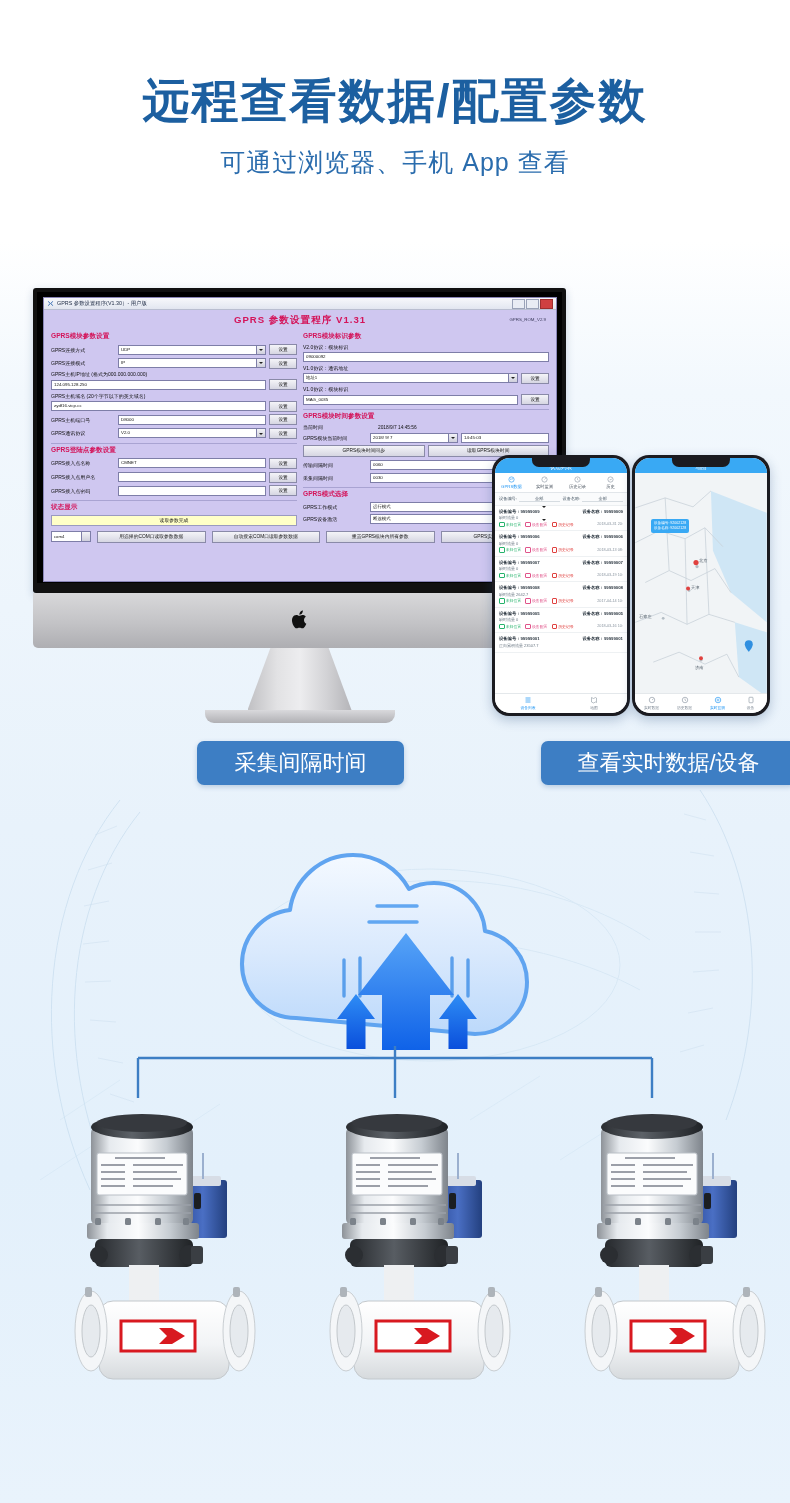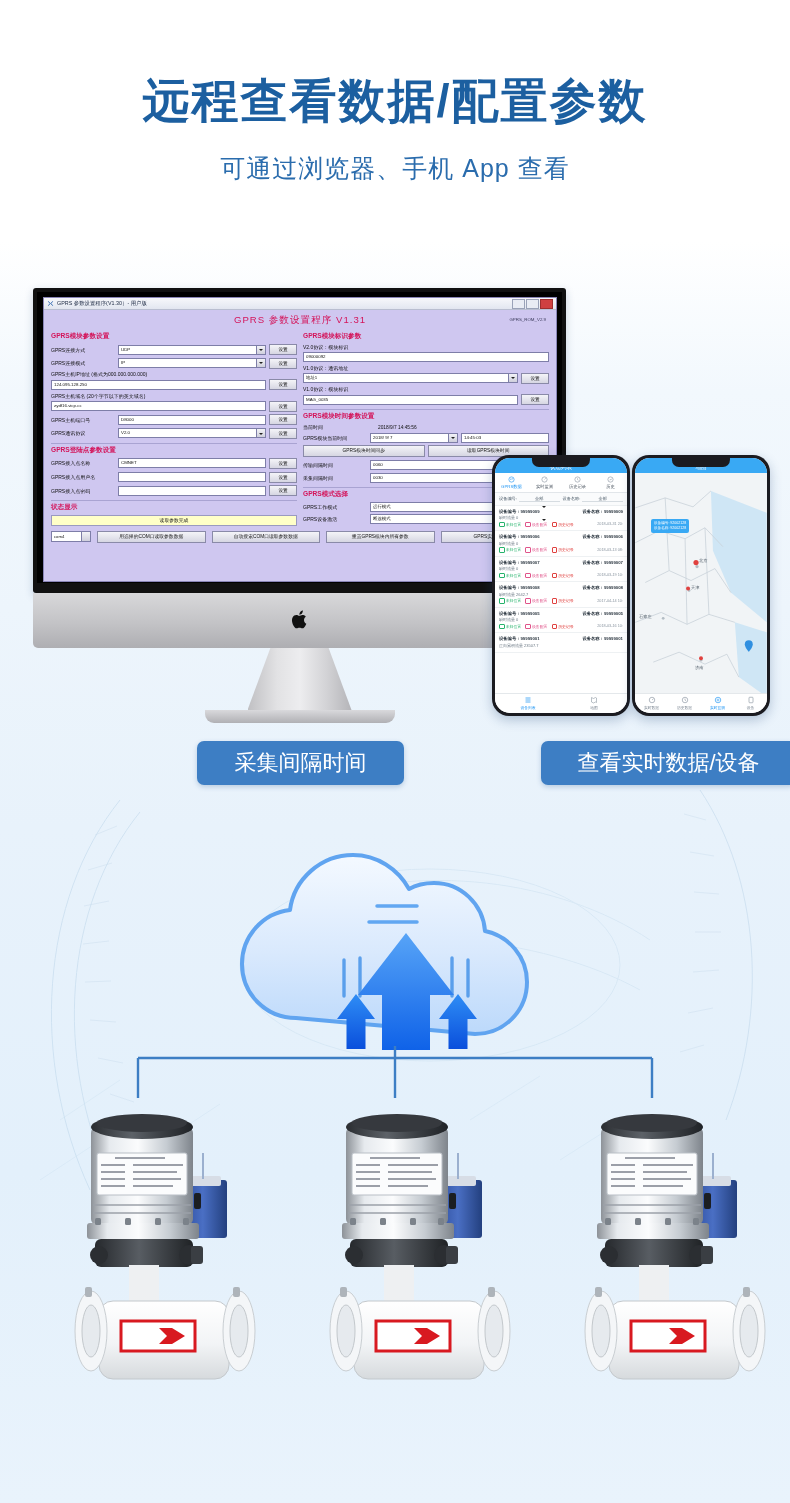--- a/index.html
+++ b/index.html
@@ -8,21 +8,21 @@
     font-family:"Liberation Sans","DejaVu Sans",sans-serif;
     background:linear-gradient(180deg,#ffffff 0%,#ffffff 16%,#f2f8fd 26%,#e8f2fb 55%,#e3f0fb 78%,#e9f3fc 100%);
   }
 
   
   .bg-art{position:absolute;inset:0;pointer-events:none;}
 
   
   .header{position:absolute;top:74px;left:0;width:790px;text-align:center;}
   .title{font-size:47px;font-weight:bold;color:#1c5fa0;letter-spacing:2px;line-height:1.15;}
-  .subtitle{font-size:25px;color:#2a6cad;margin-top:24px;letter-spacing:1px;}
+  .subtitle{font-size:25px;color:#2a6cad;margin-top:18px;letter-spacing:1px;}
 
   
   .monitor{position:absolute;left:33px;top:288px;width:533px;}
   .screen-shell{background:#111;border-radius:3px;padding:4px 4px 10px 4px;box-shadow:0 3px 9px rgba(30,70,120,.22);}
   .screen{width:100%;height:291px;background:#000;position:relative;overflow:hidden;}
   .bezel-bottom{height:55px;background:linear-gradient(180deg,#d8d8da 0%,#c3c3c6 55%,#aeaeb2 100%);
     border-radius:0 0 5px 5px;position:relative;}
   .apple{position:absolute;left:50%;top:16px;transform:translateX(-50%);width:18px;height:21px;}
   .neck{width:104px;height:62px;margin:0 auto;
     background:linear-gradient(90deg,#c0c0c3 0%,#e2e2e4 28%,#ededef 50%,#d2d2d5 76%,#b4b4b8 100%);
@@ -36,21 +36,21 @@
   .win-title{height:11px;background:linear-gradient(180deg,#f7f8fb,#e2e6f0);
     border-bottom:1px solid #b9bed0;display:flex;align-items:center;padding:0 3px;gap:3px;}
   .win-icon{width:7px;height:7px;flex:0 0 auto;}
   .win-title-text{font-size:5.4px;color:#1d2a44;white-space:nowrap;}
   .win-ctl{margin-left:auto;display:flex;gap:1px;}
   .win-ctl i{display:block;width:11px;height:8px;border:1px solid #9aa2b8;background:#e9ecf4;}
   .win-ctl i.close{background:#cf4040;border-color:#9e2e2e;}
 
   .app-head{position:relative;height:20px;}
   .app-title{position:absolute;left:50%;transform:translateX(-50%);top:4px;
-    font-size:9.6px;font-weight:normal;color:#d4145a;letter-spacing:1px;white-space:nowrap;}
+    font-size:9.6px;font-weight:bold;color:#d4145a;letter-spacing:1px;white-space:nowrap;}
   .app-ver{position:absolute;right:10px;top:7px;font-size:4.4px;color:#3a3a5a;}
 
   .cols{display:flex;gap:6px;padding:0 7px;}
   .col{flex:1;min-width:0;}
   .grp-title{font-size:6.6px;font-weight:bold;color:#d4145a;margin:2px 0 3px;}
   .row{display:flex;align-items:center;gap:3px;margin-bottom:2.6px;}
   .lbl{width:64px;flex:0 0 64px;font-size:5px;color:#101010;white-space:nowrap;overflow:hidden;}
   .fld{flex:1;min-width:0;height:8px;background:#fff;border:1px solid #7e7ea8;
     font-size:4.4px;color:#111;padding:0 2px;line-height:8px;overflow:hidden;white-space:nowrap;position:relative;}
   .fld.sel:after{content:"";position:absolute;right:0;top:0;width:8px;height:100%;

